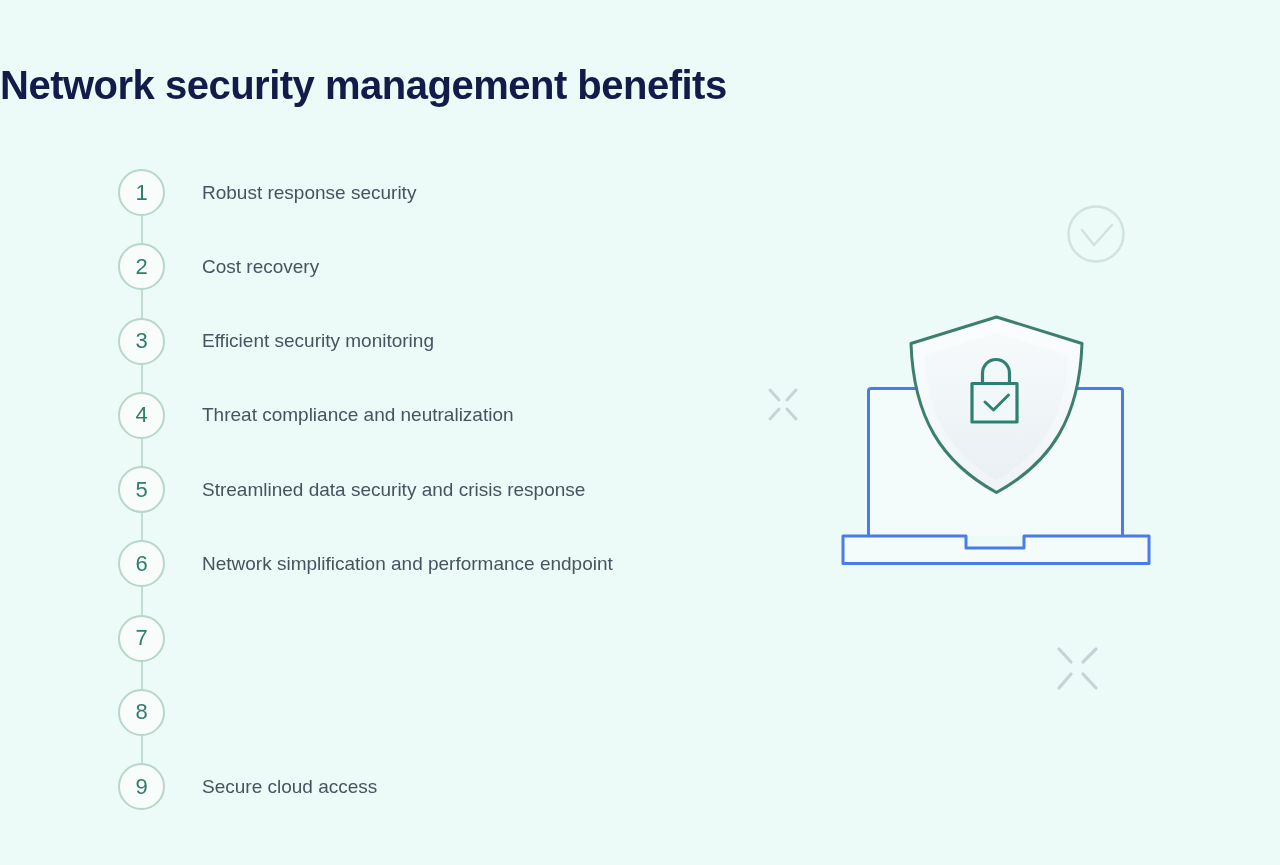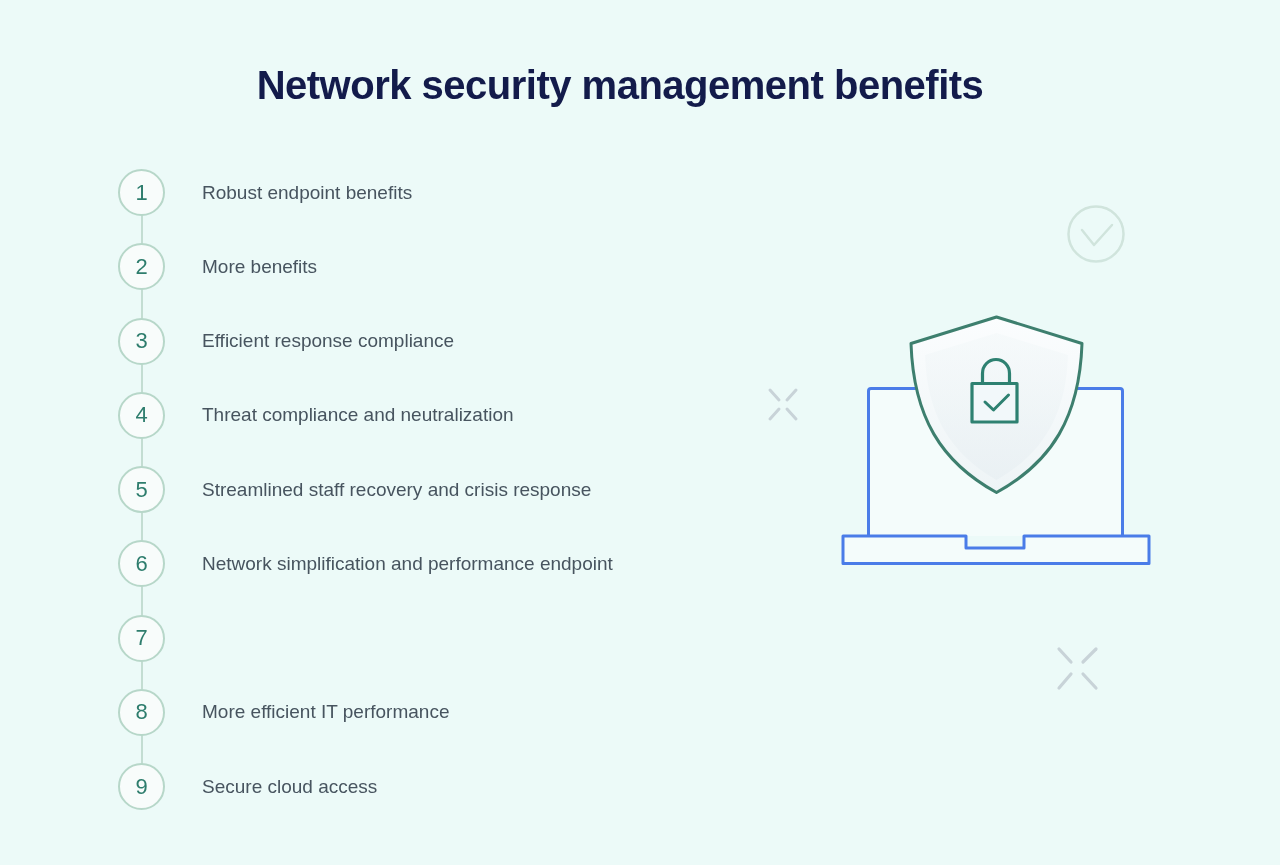--- a/index.html
+++ b/index.html
@@ -19,21 +19,21 @@
   *{margin:0;padding:0;box-sizing:border-box;}
   html,body{width:1280px;height:865px;overflow:hidden;}
   body{
     background:var(--bg);
     font-family:"Liberation Sans","DejaVu Sans",sans-serif;
     position:relative;
   }
   .title{
     position:absolute;
     top:63px;left:0;width:1240px;
-    text-align:center;
+    text-align:left;
     font-size:40px;
     font-weight:700;
     letter-spacing:-0.5px;
     color:var(--title);
   }
   .benefits{
     position:absolute;
     left:118px;top:169px;
     width:660px;
   }
@@ -78,48 +78,47 @@
 </style>
 </head>
 <body>
 
 <h1 class="title">Network security management benefits</h1>
 
 <div class="benefits" id="benefits-list">
   <div class="connector"></div>
 <div class="row">
       <div class="num">1</div>
-      <div class="label">Robust endpoint benefits</div>
+      <div class="label">Robust response security</div>
     </div>
     <div class="row">
       <div class="num">2</div>
-      <div class="label">More benefits</div>
+      <div class="label">Cost recovery</div>
     </div>
     <div class="row">
       <div class="num">3</div>
-      <div class="label">Efficient response compliance</div>
+      <div class="label">Efficient security monitoring</div>
     </div>
     <div class="row">
       <div class="num">4</div>
       <div class="label">Threat compliance and neutralization</div>
     </div>
     <div class="row">
       <div class="num">5</div>
-      <div class="label">Streamlined staff recovery and crisis response</div>
+      <div class="label">Streamlined data security and crisis response</div>
     </div>
     <div class="row">
       <div class="num">6</div>
       <div class="label">Network simplification and performance endpoint</div>
     </div>
     <div class="row">
       <div class="num">7</div>
     </div>
     <div class="row">
       <div class="num">8</div>
-      <div class="label">More efficient IT performance</div>
     </div>
     <div class="row">
       <div class="num">9</div>
       <div class="label">Secure cloud access</div>
     </div>
   </div>
 
 <svg class="illustration" viewBox="740 180 430 540" xmlns="http://www.w3.org/2000/svg">
   <defs>
     <linearGradient id="shieldGrad" x1="0" y1="0" x2="0" y2="1">

